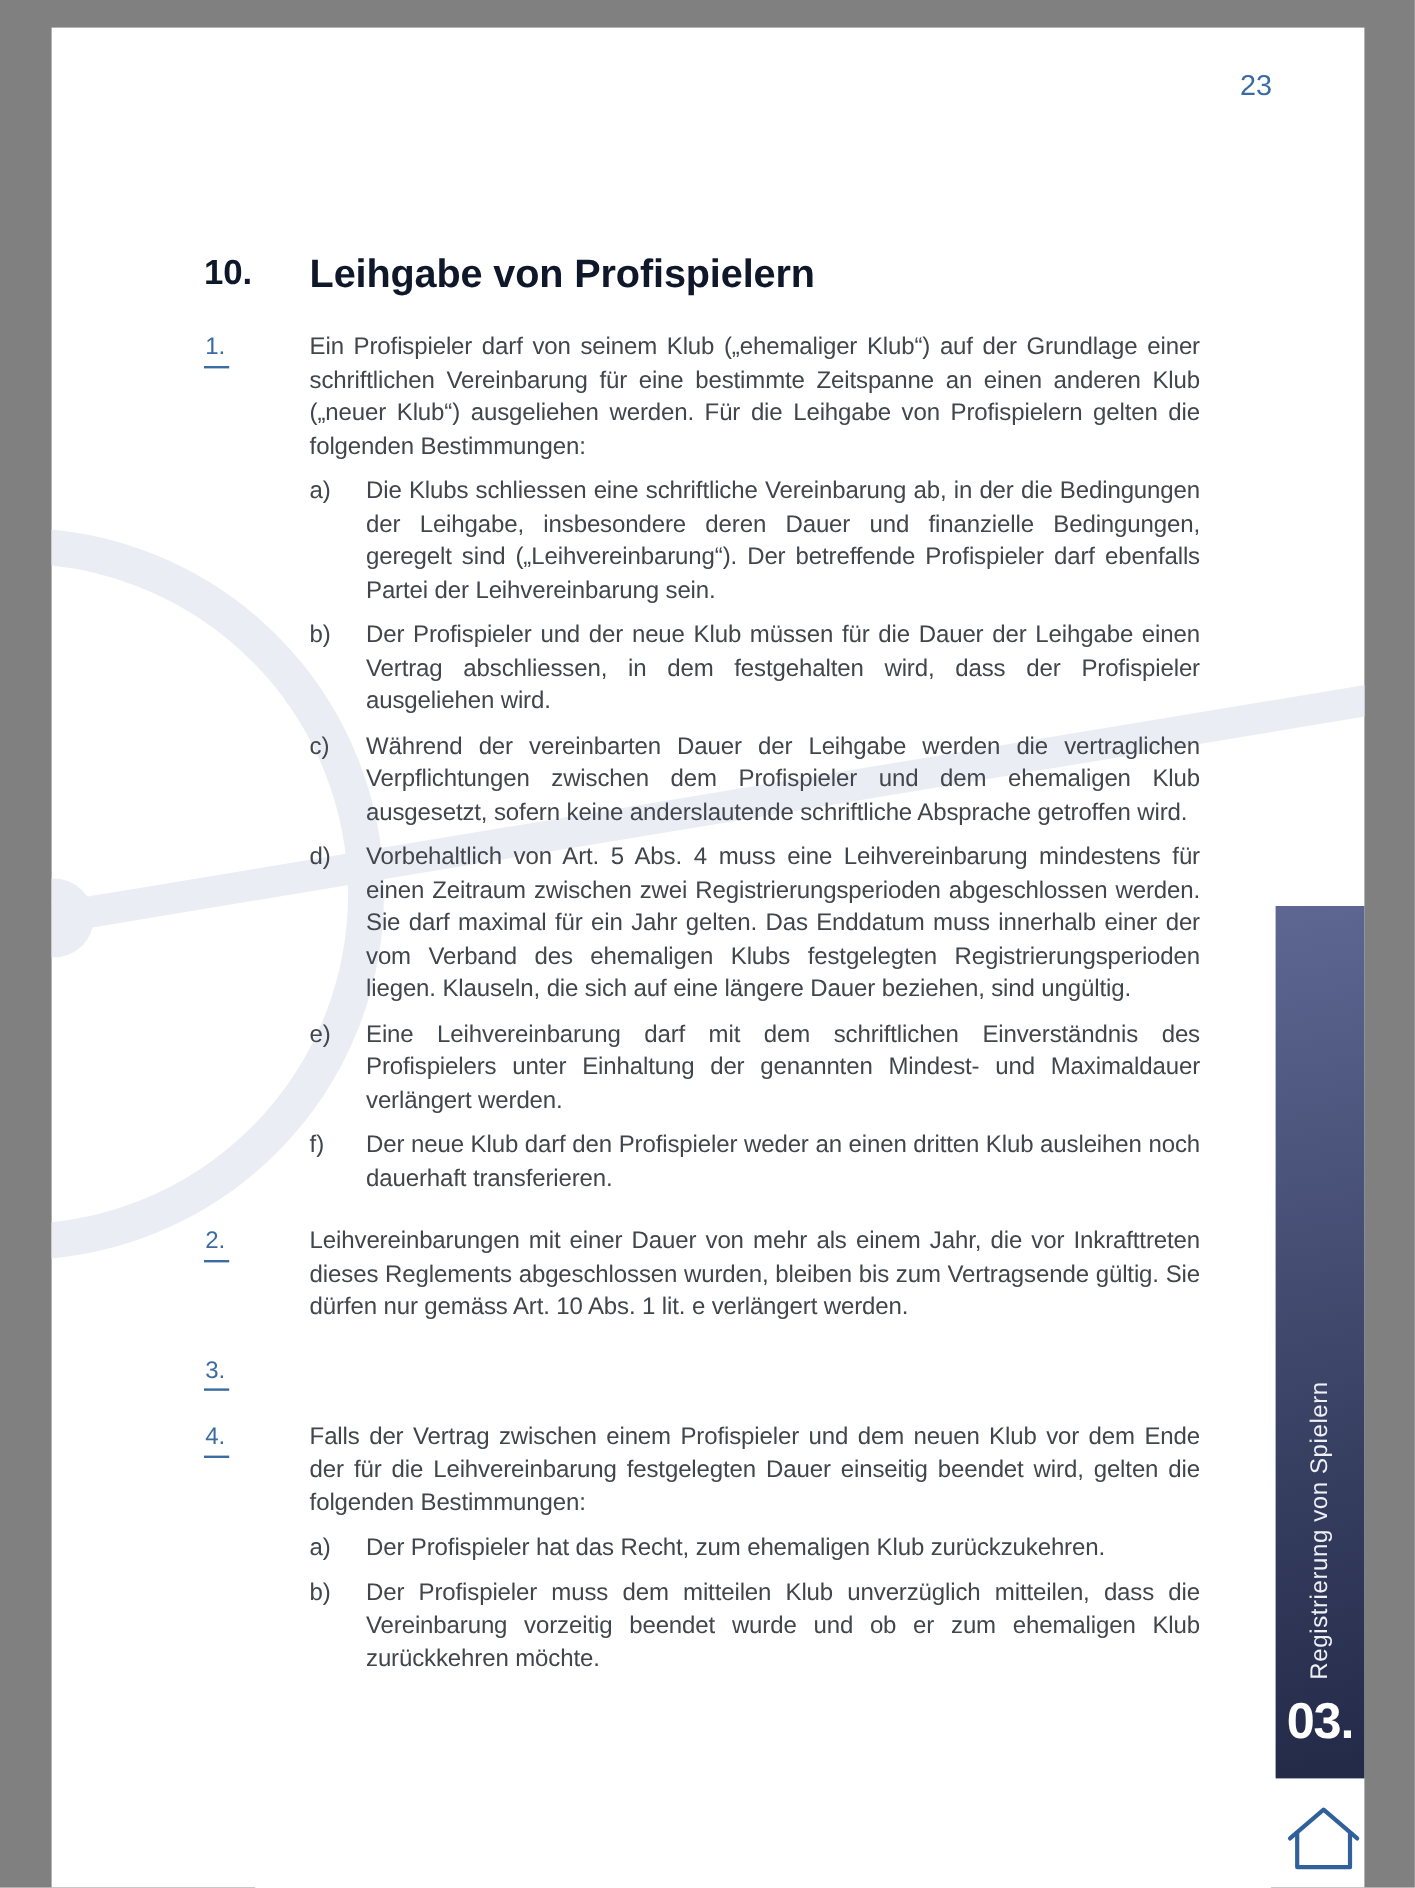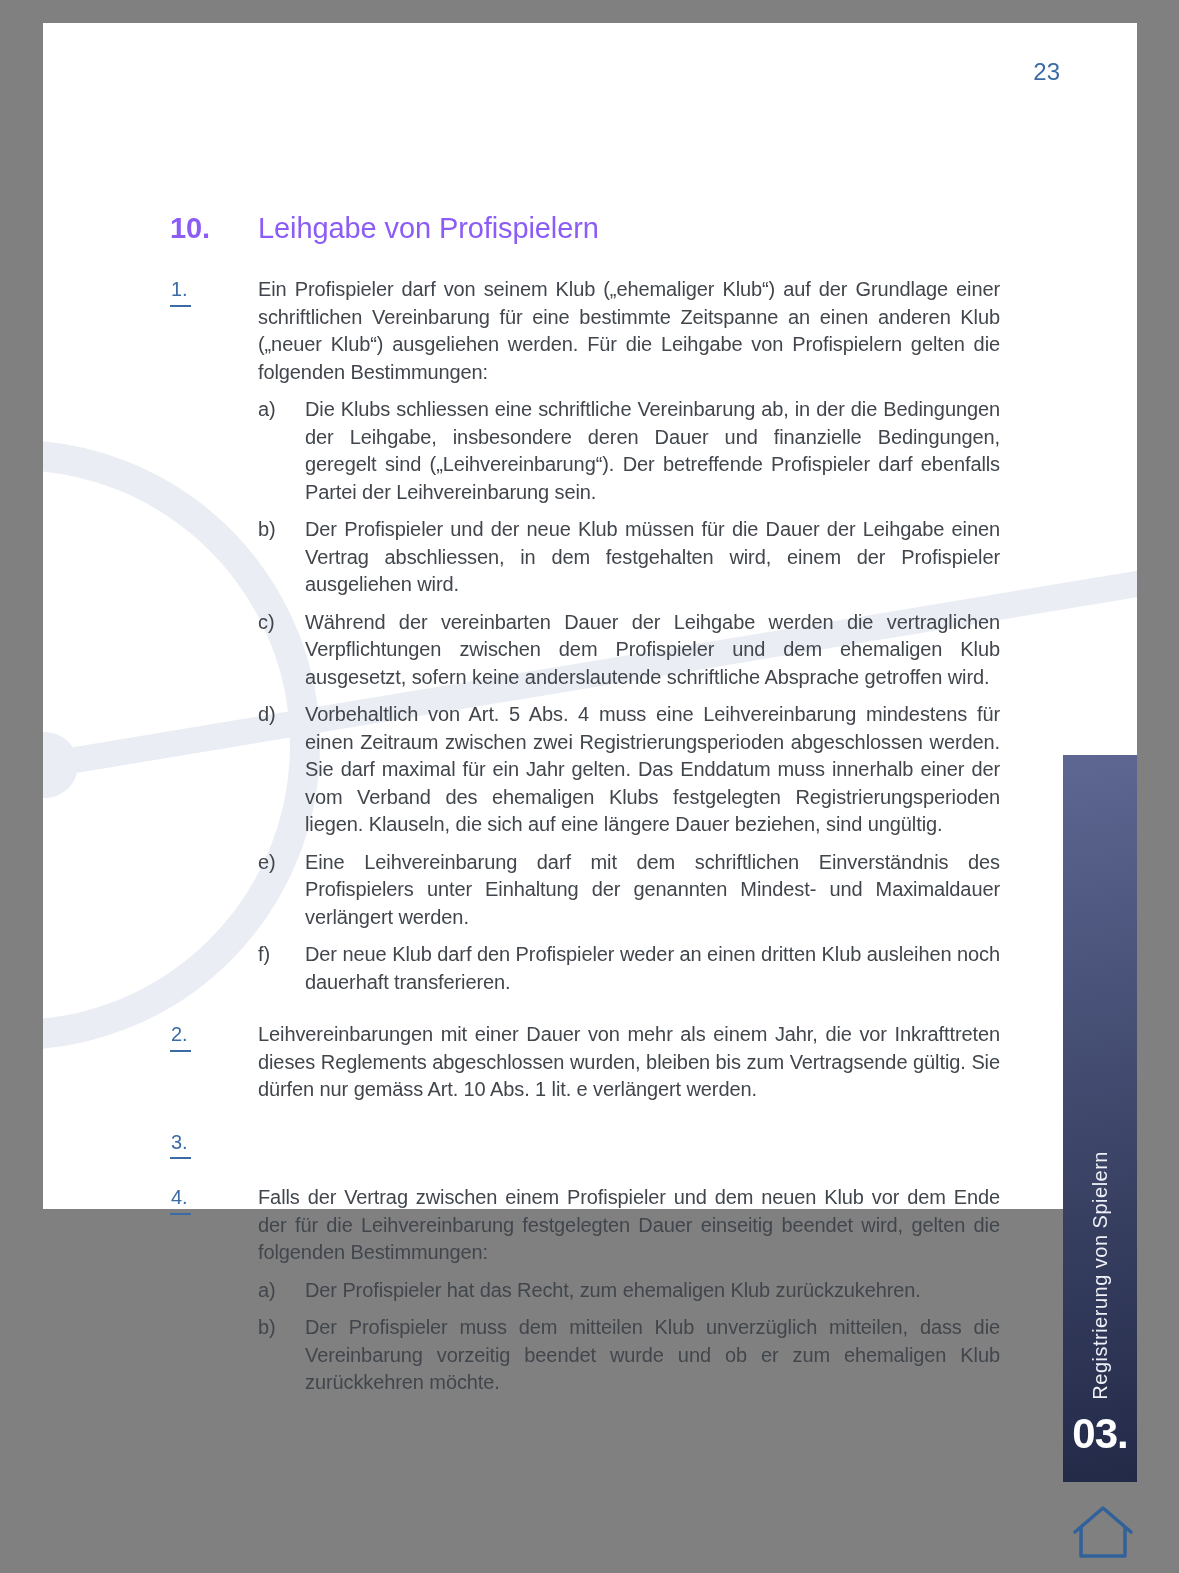--- a/index.html
+++ b/index.html
@@ -4,38 +4,38 @@
 <style>
   html,body{margin:0;padding:0;}
   body{
     width:1179px;height:1573px;
     background:#808080;
     font-family:"Liberation Sans",sans-serif;
     overflow:hidden;position:relative;
   }
   .page{
     position:absolute;left:43px;top:23px;
-    width:1094px;height:1186px;
+    width:1094px;height:1550px;
     background:#ffffff;
   }
   .watermark{position:absolute;left:0;top:0;z-index:0;}
   .page-number{
     position:absolute;top:35px;right:77px;z-index:1;
     font-size:24px;color:#3a6ba3;font-weight:500;
   }
   .content{
     position:absolute;left:0;top:0;z-index:1;
     width:957px;
     padding:187px 0 0 127px;
     color:#41464c;
     font-size:20px;line-height:27.5px;letter-spacing:-0.1px;
   }
-  .heading{display:flex;margin-bottom:30px;color:#8b5cf6;}
+  .heading{display:flex;margin-bottom:30px;color:#0f172a;}
   .heading .hnum{width:88px;font-size:29px;font-weight:bold;line-height:36px;}
-  .heading .htitle{font-size:29px;font-weight:normal;line-height:36px;}
+  .heading .htitle{font-size:33px;font-weight:bold;line-height:36px;}
   .block{display:flex;margin-top:25px;}
   .block.first{margin-top:0;}
   .block .pnum{width:88px;flex:0 0 88px;}
   .block .pnum span{
     color:#3a6ba3;display:inline-block;
     border-bottom:2px solid #3a6ba3;padding:0 4px 1px 1px;
   }
   .block .ptext{width:742px;text-align:justify;text-align-last:left;}
   .item{display:flex;margin-top:10px;padding-left:88px;}
   .item .letter{width:47px;flex:0 0 47px;}
@@ -84,21 +84,21 @@
     <div class="block first">
       <span class="pnum"><span>1.</span></span>
       <div class="ptext">Ein Profispieler darf von seinem Klub („ehemaliger Klub“) auf der Grundlage einer schriftlichen Vereinbarung für eine bestimmte Zeitspanne an einen anderen Klub („neuer Klub“) ausgeliehen werden. Für die Leihgabe von Profispielern gelten die folgenden Bestimmungen:</div>
     </div>
     <div class="item">
       <span class="letter">a)</span>
       <div class="itext">Die Klubs schliessen eine schriftliche Vereinbarung ab, in der die Bedingungen der Leihgabe, insbesondere deren Dauer und finanzielle Bedingungen, geregelt sind („Leihvereinbarung“). Der betreffende Profispieler darf ebenfalls Partei der Leihvereinbarung sein.</div>
     </div>
     <div class="item">
       <span class="letter">b)</span>
-      <div class="itext">Der Profispieler und der neue Klub müssen für die Dauer der Leihgabe einen Vertrag abschliessen, in dem festgehalten wird, einem der Profispieler ausgeliehen wird.</div>
+      <div class="itext">Der Profispieler und der neue Klub müssen für die Dauer der Leihgabe einen Vertrag abschliessen, in dem festgehalten wird, dass der Profispieler ausgeliehen wird.</div>
     </div>
     <div class="item">
       <span class="letter">c)</span>
       <div class="itext">Während der vereinbarten Dauer der Leihgabe werden die vertraglichen Verpflichtungen zwischen dem Profispieler und dem ehemaligen Klub ausgesetzt, sofern keine anderslautende schriftliche Absprache getroffen wird.</div>
     </div>
     <div class="item">
       <span class="letter">d)</span>
       <div class="itext">Vorbehaltlich von Art. 5 Abs. 4 muss eine Leihvereinbarung mindestens für einen Zeitraum zwischen zwei Registrierungsperioden abgeschlossen werden. Sie darf maximal für ein Jahr gelten. Das Enddatum muss innerhalb einer der vom Verband des ehemaligen Klubs festgelegten Registrierungsperioden liegen. Klauseln, die sich auf eine längere Dauer beziehen, sind ungültig.</div>
     </div>
     <div class="item">

